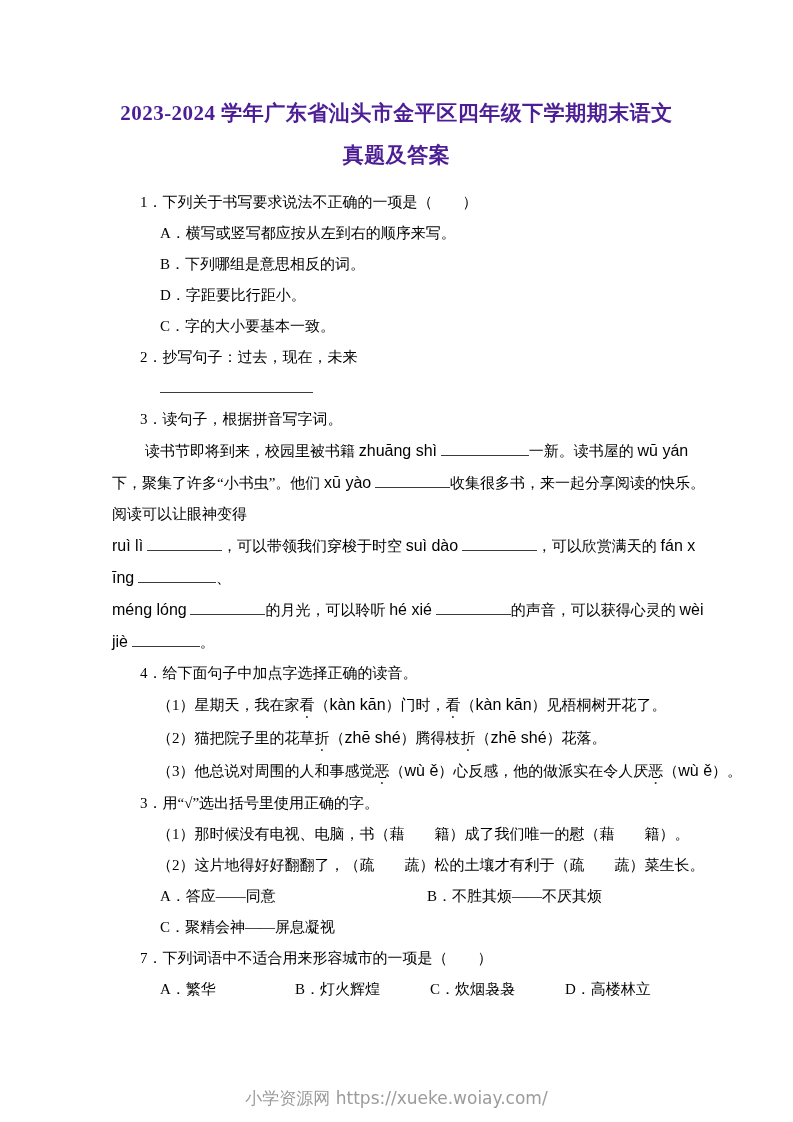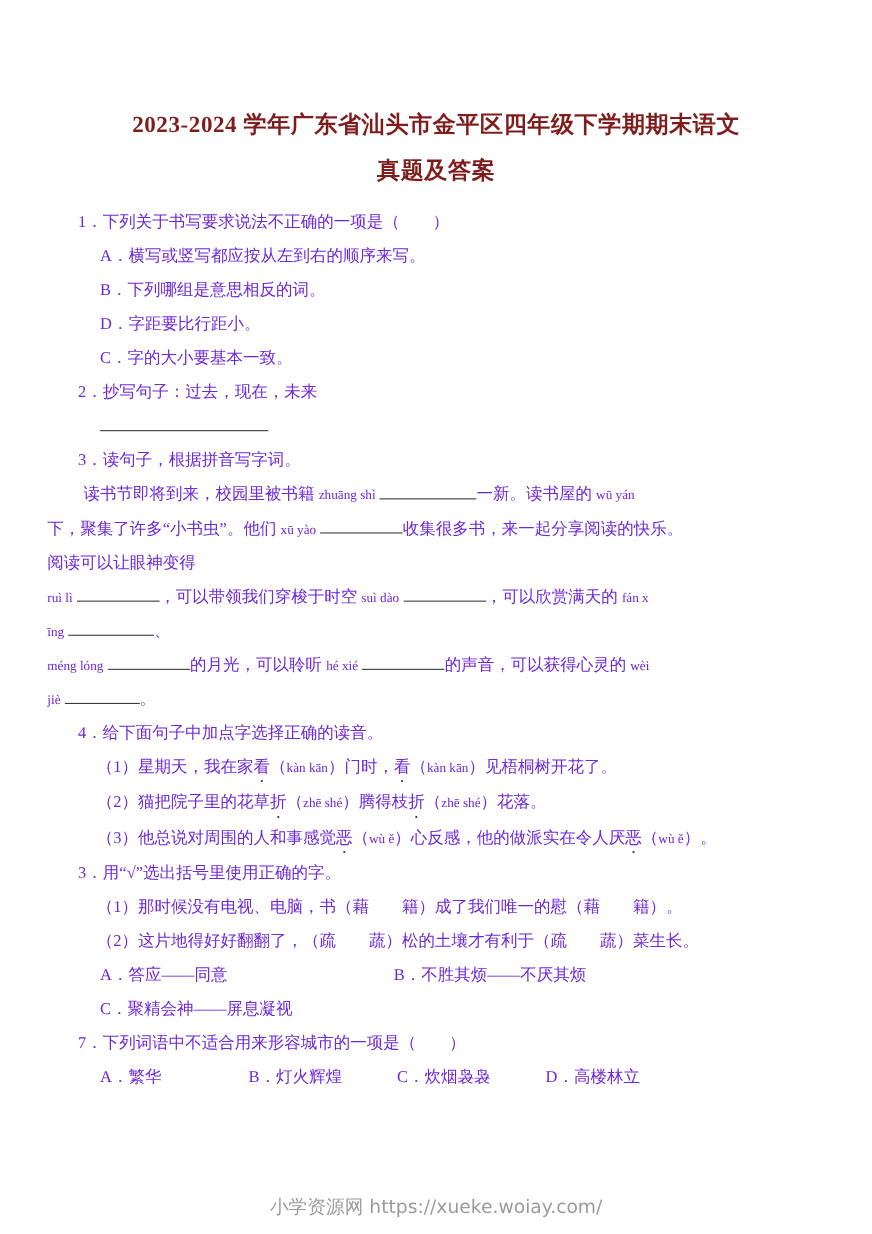--- a/index.html
+++ b/index.html
@@ -6,44 +6,44 @@
   .page {
     position:relative;
     width:793px; height:1122px;
     background:#ffffff;
     color:#333333;
     font-family:"Liberation Serif","DejaVu Serif",serif;
     overflow:hidden;
   }
   .title-block { padding-top:92px; text-align:center; }
   .title-line {
-    font-size:21px; font-weight:bold; line-height:42px; color:#7f1d1d;
+    font-size:21px; font-weight:bold; line-height:42px; color:#4c1d95;
     letter-spacing:0.5px;
   }
   .doc-body {
     margin-top:11px;
-    padding:0 86px 0 43px;
+    padding:0 86px 0 112px;
     font-size:15px;
     line-height:31px;
-    color:#6d28d9;
+    color:#000000;
   }
   .line { white-space:nowrap; }
   .q    { padding-left:28px; }
   .opt  { padding-left:48px; }
   .sub  { padding-left:45px; }
   .pf   { padding-left:33px; }
   .para { padding-left:0; }
   .blank {
     display:inline-block;
     height:14px;
     border-bottom:1px solid #3a3a3a;
   }
   .py {
-    font-family:Liberation Serif, serif;
-    font-size:12px;
+    font-family:Liberation Sans, sans-serif;
+    font-size:16px;
   }
   .dot {
     -webkit-text-emphasis:filled dot #333333;
     -webkit-text-emphasis-position:under left;
     text-emphasis:filled dot #333333;
     text-emphasis-position:under left;
   }
   .cell { display:inline-block; }
   .footer {
     position:absolute;

